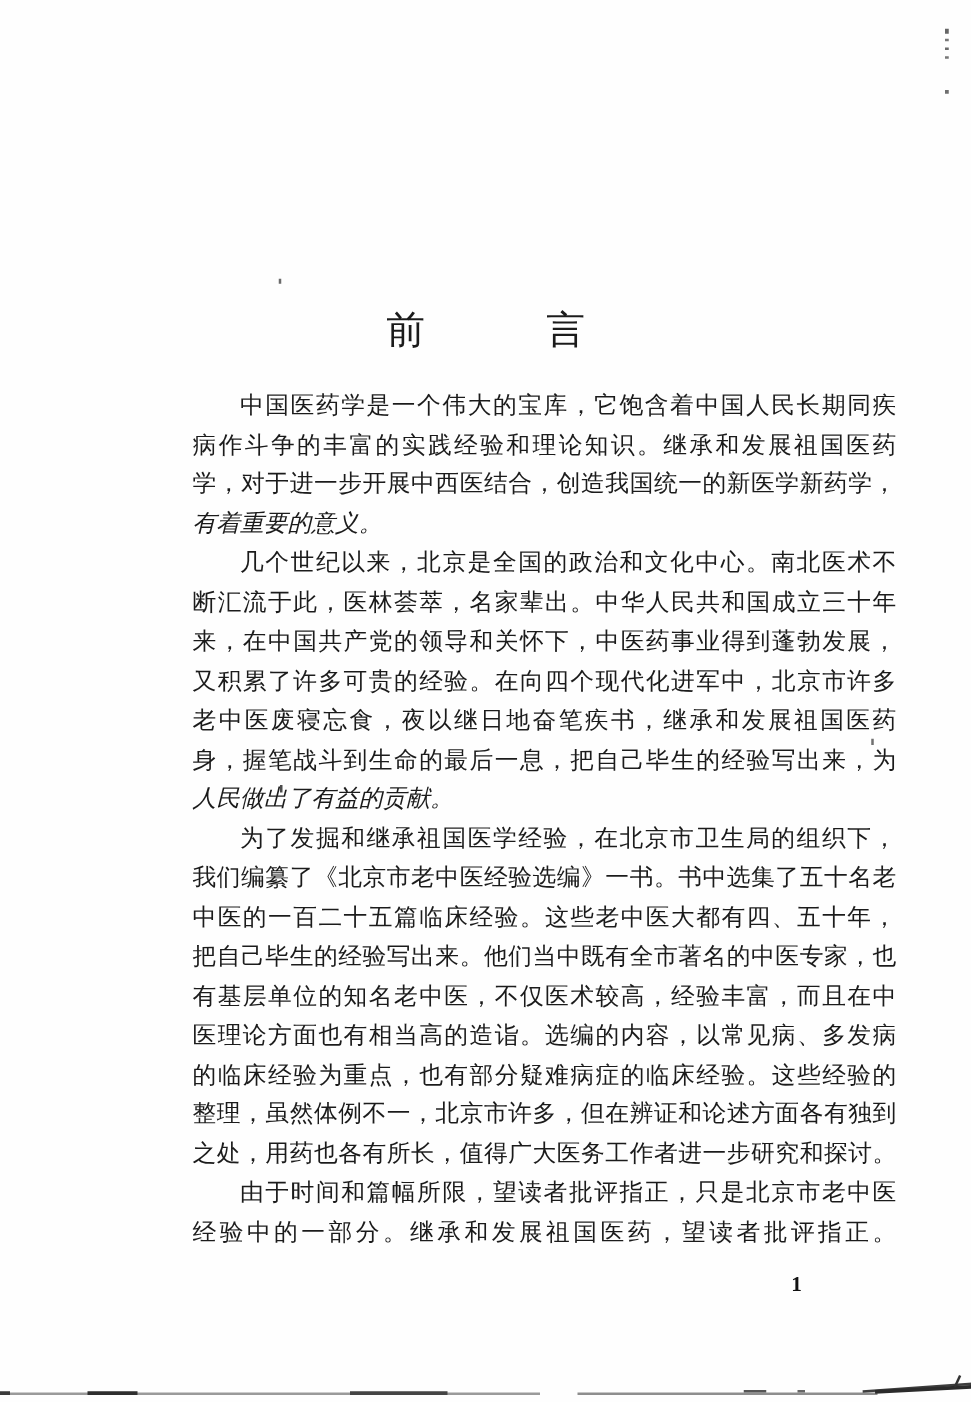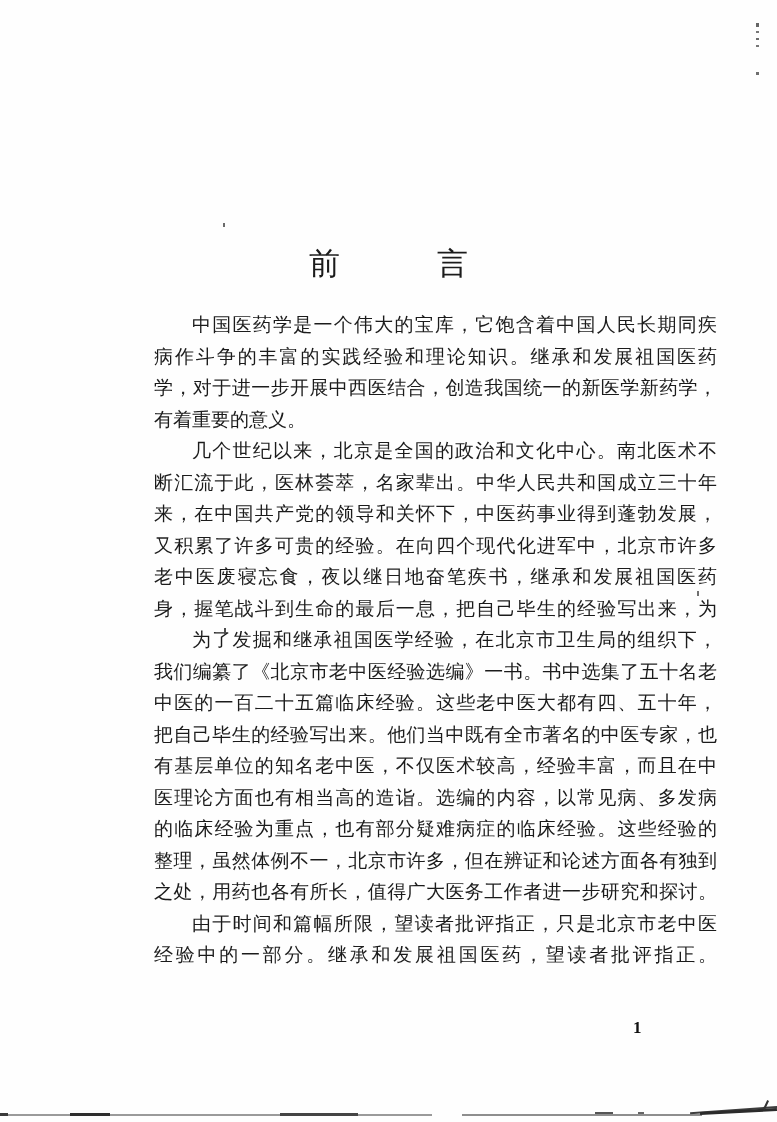--- a/index.html
+++ b/index.html
@@ -45,20 +45,21 @@
     height: 31.5px;
     white-space: normal;
     text-align: justify;
     text-align-last: justify;
     overflow: hidden;
   }
   .line.indent { text-indent: 2em; }
   .line.align-left {
     text-align: left;
     text-align-last: left;
+    font-style: italic;
   }
   
   .page-number {
     position: absolute;
     left: 633px;
     top: 1018px;
     font-size: 17px;
     font-weight: 600;
     color: #111;
   }
@@ -109,20 +110,21 @@
       <div class="line indent">中国医药学是一个伟大的宝库，它饱含着中国人民长期同疾</div>
       <div class="line">病作斗争的丰富的实践经验和理论知识。继承和发展祖国医药</div>
       <div class="line">学，对于进一步开展中西医结合，创造我国统一的新医学新药学，</div>
       <div class="line align-left">有着重要的意义。</div>
       <div class="line indent">几个世纪以来，北京是全国的政治和文化中心。南北医术不</div>
       <div class="line">断汇流于此，医林荟萃，名家辈出。中华人民共和国成立三十年</div>
       <div class="line">来，在中国共产党的领导和关怀下，中医药事业得到蓬勃发展，</div>
       <div class="line">又积累了许多可贵的经验。在向四个现代化进军中，北京市许多</div>
       <div class="line">老中医废寝忘食，夜以继日地奋笔疾书，继承和发展祖国医药</div>
       <div class="line">身，握笔战斗到生命的最后一息，把自己毕生的经验写出来，为</div>
+      <div class="line align-left">人民做出了有益的贡献。</div>
       <div class="line indent">为了发掘和继承祖国医学经验，在北京市卫生局的组织下，</div>
       <div class="line">我们编纂了《北京市老中医经验选编》一书。书中选集了五十名老</div>
       <div class="line">中医的一百二十五篇临床经验。这些老中医大都有四、五十年，</div>
       <div class="line">把自己毕生的经验写出来。他们当中既有全市著名的中医专家，也</div>
       <div class="line">有基层单位的知名老中医，不仅医术较高，经验丰富，而且在中</div>
       <div class="line">医理论方面也有相当高的造诣。选编的内容，以常见病、多发病</div>
       <div class="line">的临床经验为重点，也有部分疑难病症的临床经验。这些经验的</div>
       <div class="line">整理，虽然体例不一，北京市许多，但在辨证和论述方面各有独到</div>
       <div class="line">之处，用药也各有所长，值得广大医务工作者进一步研究和探讨。</div>
       <div class="line indent">由于时间和篇幅所限，望读者批评指正，只是北京市老中医</div>

